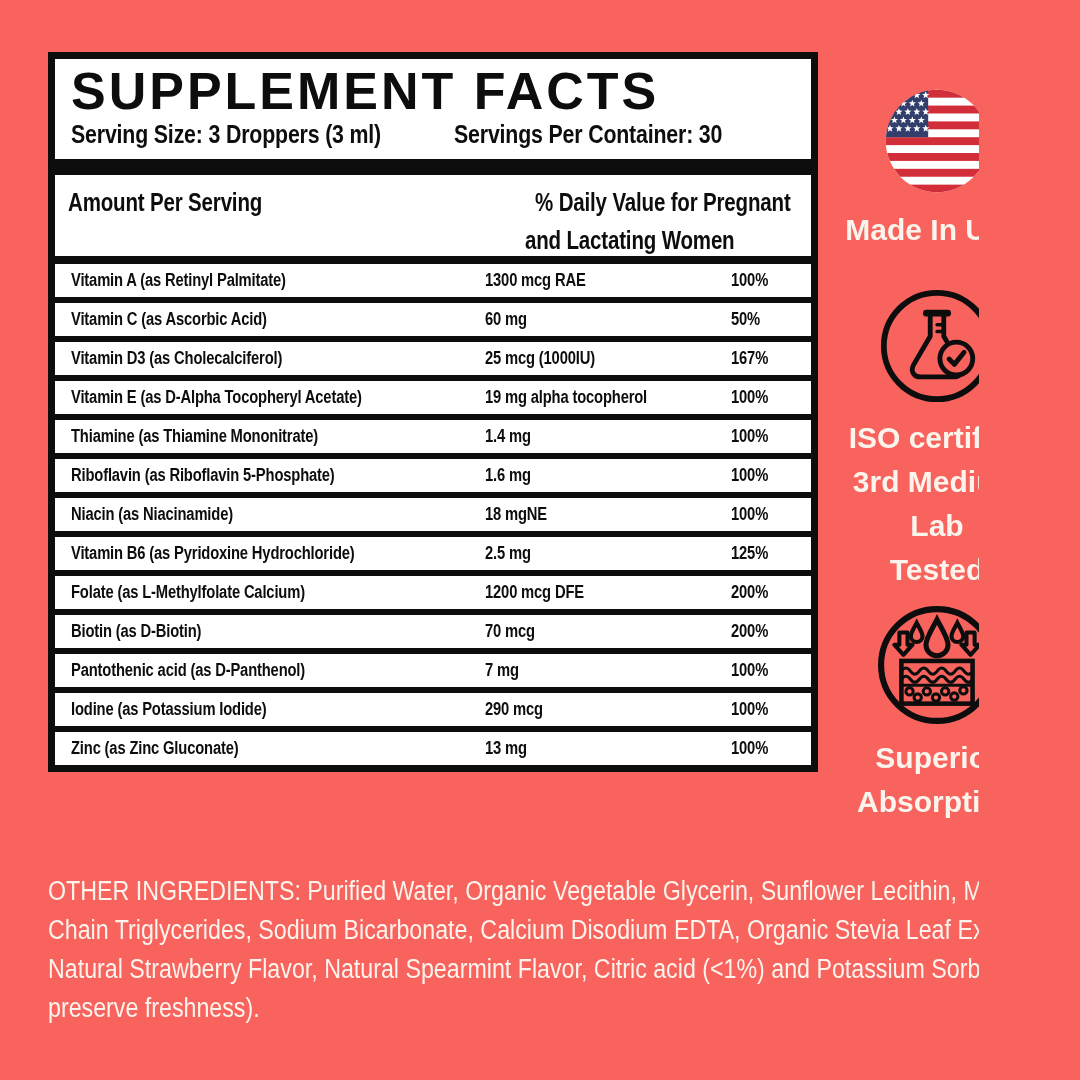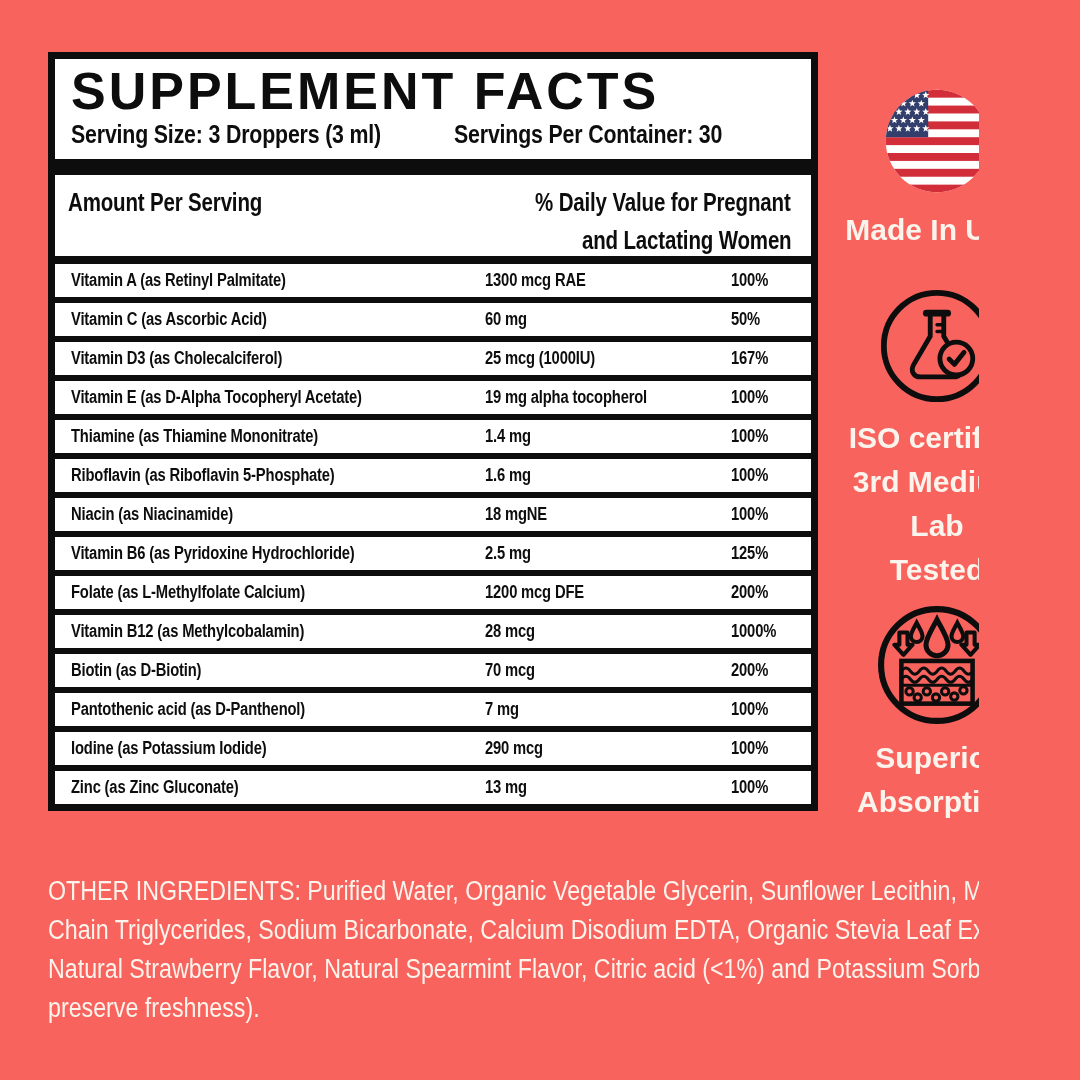--- a/index.html
+++ b/index.html
@@ -17,21 +17,21 @@
   .panel-head{padding:6px 16px 8px 16px;}
   .title{font-size:52px;font-weight:800;letter-spacing:3px;line-height:52px;white-space:nowrap;}
   .meta{font-size:26px;line-height:34px;font-weight:600;}
   .meta .b{font-weight:800;margin-right:7px;}
   .cx{display:inline-block;transform:scaleX(.82);transform-origin:0 50%;white-space:nowrap;letter-spacing:-0.2px;}
   .cxr{display:inline-block;transform:scaleX(.82);transform-origin:100% 50%;white-space:nowrap;letter-spacing:-0.2px;}
   .bar-thick{height:16px;background:var(--ink);}
   .bar-thin{height:8px;background:var(--ink);}
   .cols-head{display:flex;justify-content:space-between;align-items:flex-start;
              padding:8px 20px 10px 13px;height:81px;font-size:25px;font-weight:800;line-height:38px;}
-  .dv-head{text-align:right;}
+  .dv-head{}
   .rows{}
   .row{display:grid;grid-template-columns:414px 246px 1fr;height:39px;
        padding:0 20px 0 16px;border-bottom:6px solid var(--ink);
        font-size:18px;font-weight:700;line-height:33px;}
   .row:last-child{border-bottom:none;height:33px;}
   .cell{overflow:visible;}
 
   
   .badge{position:absolute;width:210px;text-align:center;color:var(--cream);font-weight:700;}
   .badge-label{font-size:30px;line-height:44px;}
@@ -120,25 +120,20 @@
       <div class="cell"><span class="cx">2.5 mg</span></div>
       <div class="cell"><span class="cx">125%</span></div>
     </div>
 
     <div class="row">
       <div class="cell"><span class="cx">Folate (as L-Methylfolate Calcium)</span></div>
       <div class="cell"><span class="cx">1200 mcg DFE</span></div>
       <div class="cell"><span class="cx">200%</span></div>
     </div>
 
-    <div class="row">
-      <div class="cell"><span class="cx">Vitamin B12 (as Methylcobalamin)</span></div>
-      <div class="cell"><span class="cx">28 mcg</span></div>
-      <div class="cell"><span class="cx">1000%</span></div>
-    </div>
 
     <div class="row">
       <div class="cell"><span class="cx">Biotin (as D-Biotin)</span></div>
       <div class="cell"><span class="cx">70 mcg</span></div>
       <div class="cell"><span class="cx">200%</span></div>
     </div>
 
     <div class="row">
       <div class="cell"><span class="cx">Pantothenic acid (as D-Panthenol)</span></div>
       <div class="cell"><span class="cx">7 mg</span></div>

